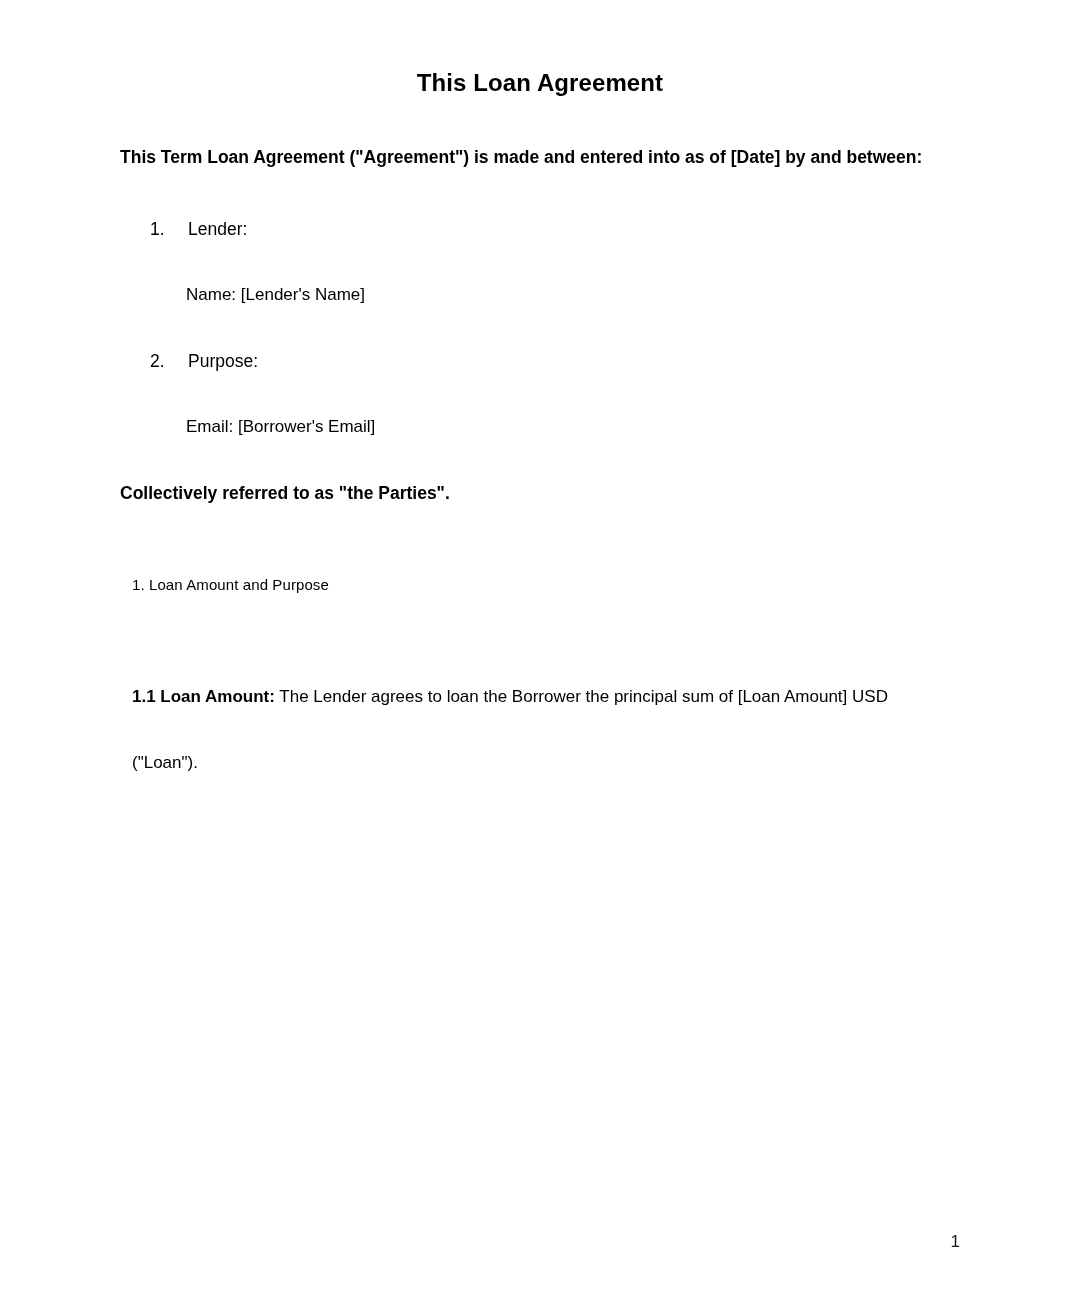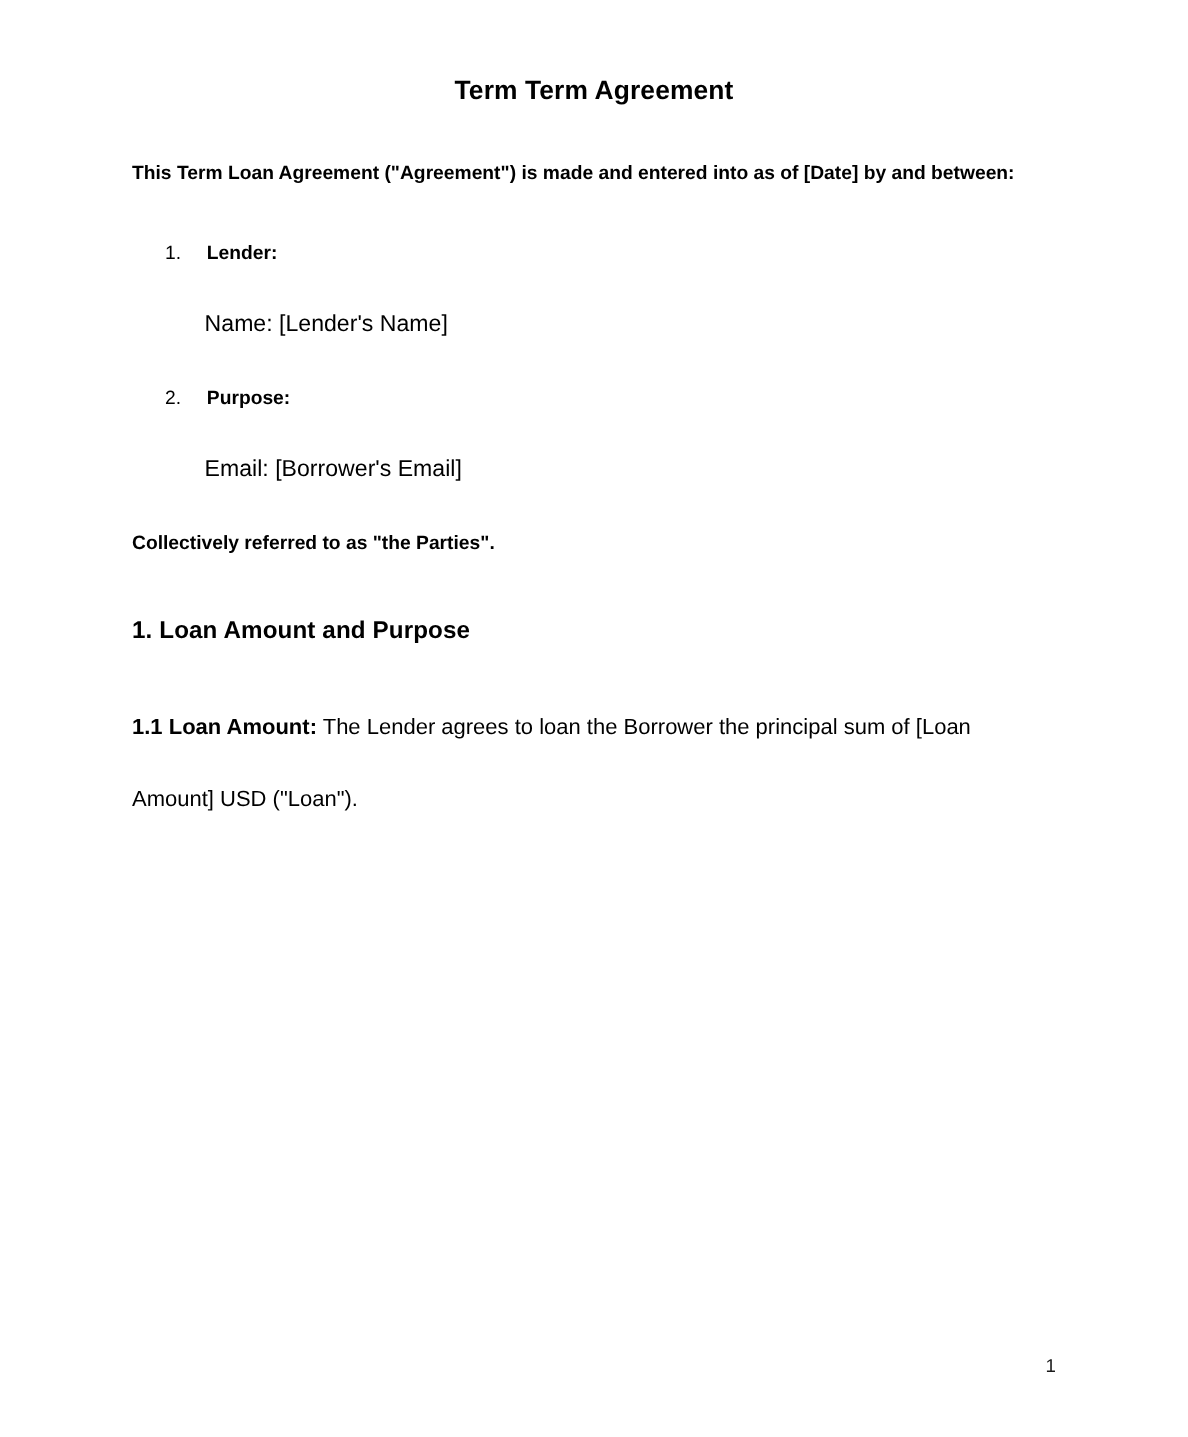--- a/index.html
+++ b/index.html
@@ -66,46 +66,46 @@
   }
   .list-marker {
     position: absolute;
     left: 30px;
     top: 0;
     font-weight: normal;
     font-size: 17.5px;
     line-height: 66px;
   }
   .list-label {
-    font-weight: bold;
+    font-weight: normal;
   }
 
   
   .detail-line {
-    font-size: 21px;
+    font-size: 17px;
     line-height: 66px;
     margin: 0;
     padding-left: 66px;
     font-weight: normal;
   }
 
   
   .section-heading {
-    font-size: 22px;
-    font-weight: bold;
+    font-size: 15px;
+    font-weight: normal;
     line-height: 66px;
-    margin: 0;
+    margin: 12px;
     letter-spacing: 0.1px;
   }
 
   
   .mixed-para {
-    font-size: 20px;
+    font-size: 17px;
     line-height: 66px;
-    margin: 0;
+    margin: 12px;
     font-weight: normal;
   }
   .mixed-para .run-bold {
     font-weight: bold;
   }
 
   
   .gap-sm { height: 6px; }
   .gap-md { height: 14px; }
   .gap-lg { height: 22px; }
@@ -119,21 +119,21 @@
     font-weight: normal;
     color: #1a1a1a;
     line-height: 1;
   }
 </style>
 </head>
 <body>
 
 <div class="page">
 
-  <h1 class="doc-title">Term Term Agreement</h1>
+  <h1 class="doc-title">This Loan Agreement</h1>
 
   <div class="content">
 
     <p class="para bold">This Term Loan Agreement ("Agreement") is made and entered into as of [Date] by and between:</p>
 
     <div class="gap-sm"></div>
 
     <div class="list-item">
       <span class="list-marker">1.</span>
       <span class="list-label">Lender:</span>

